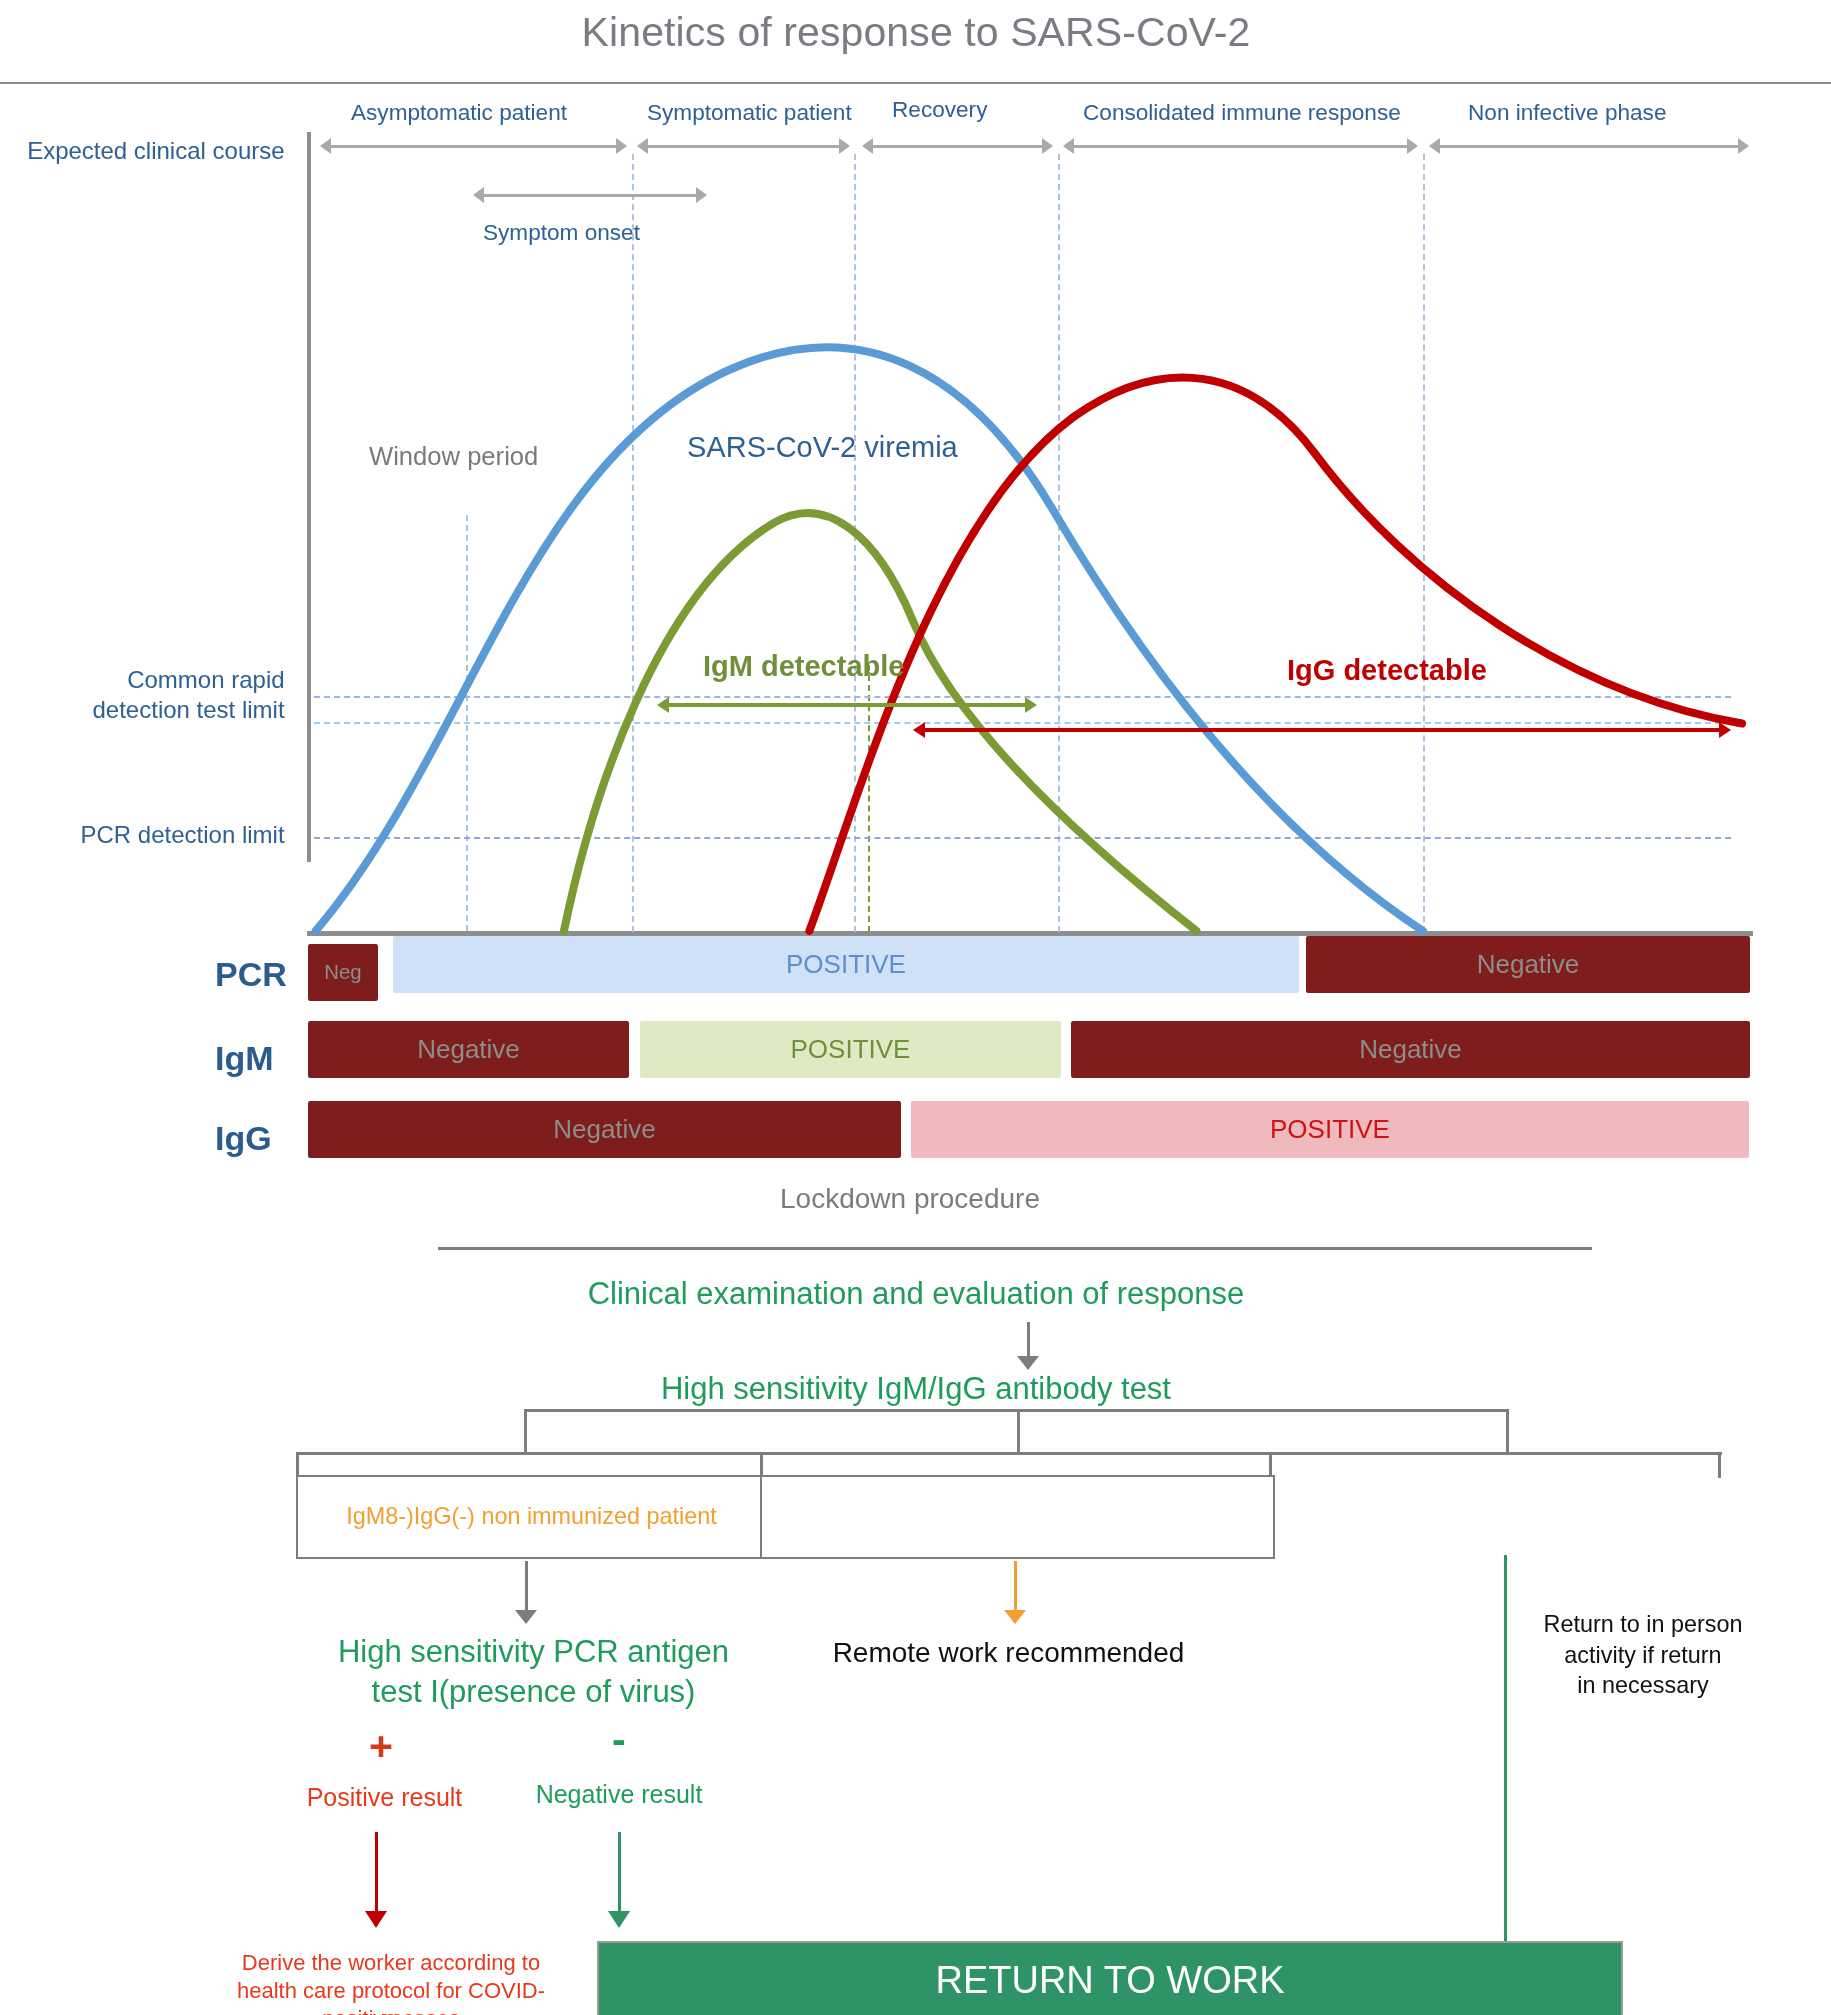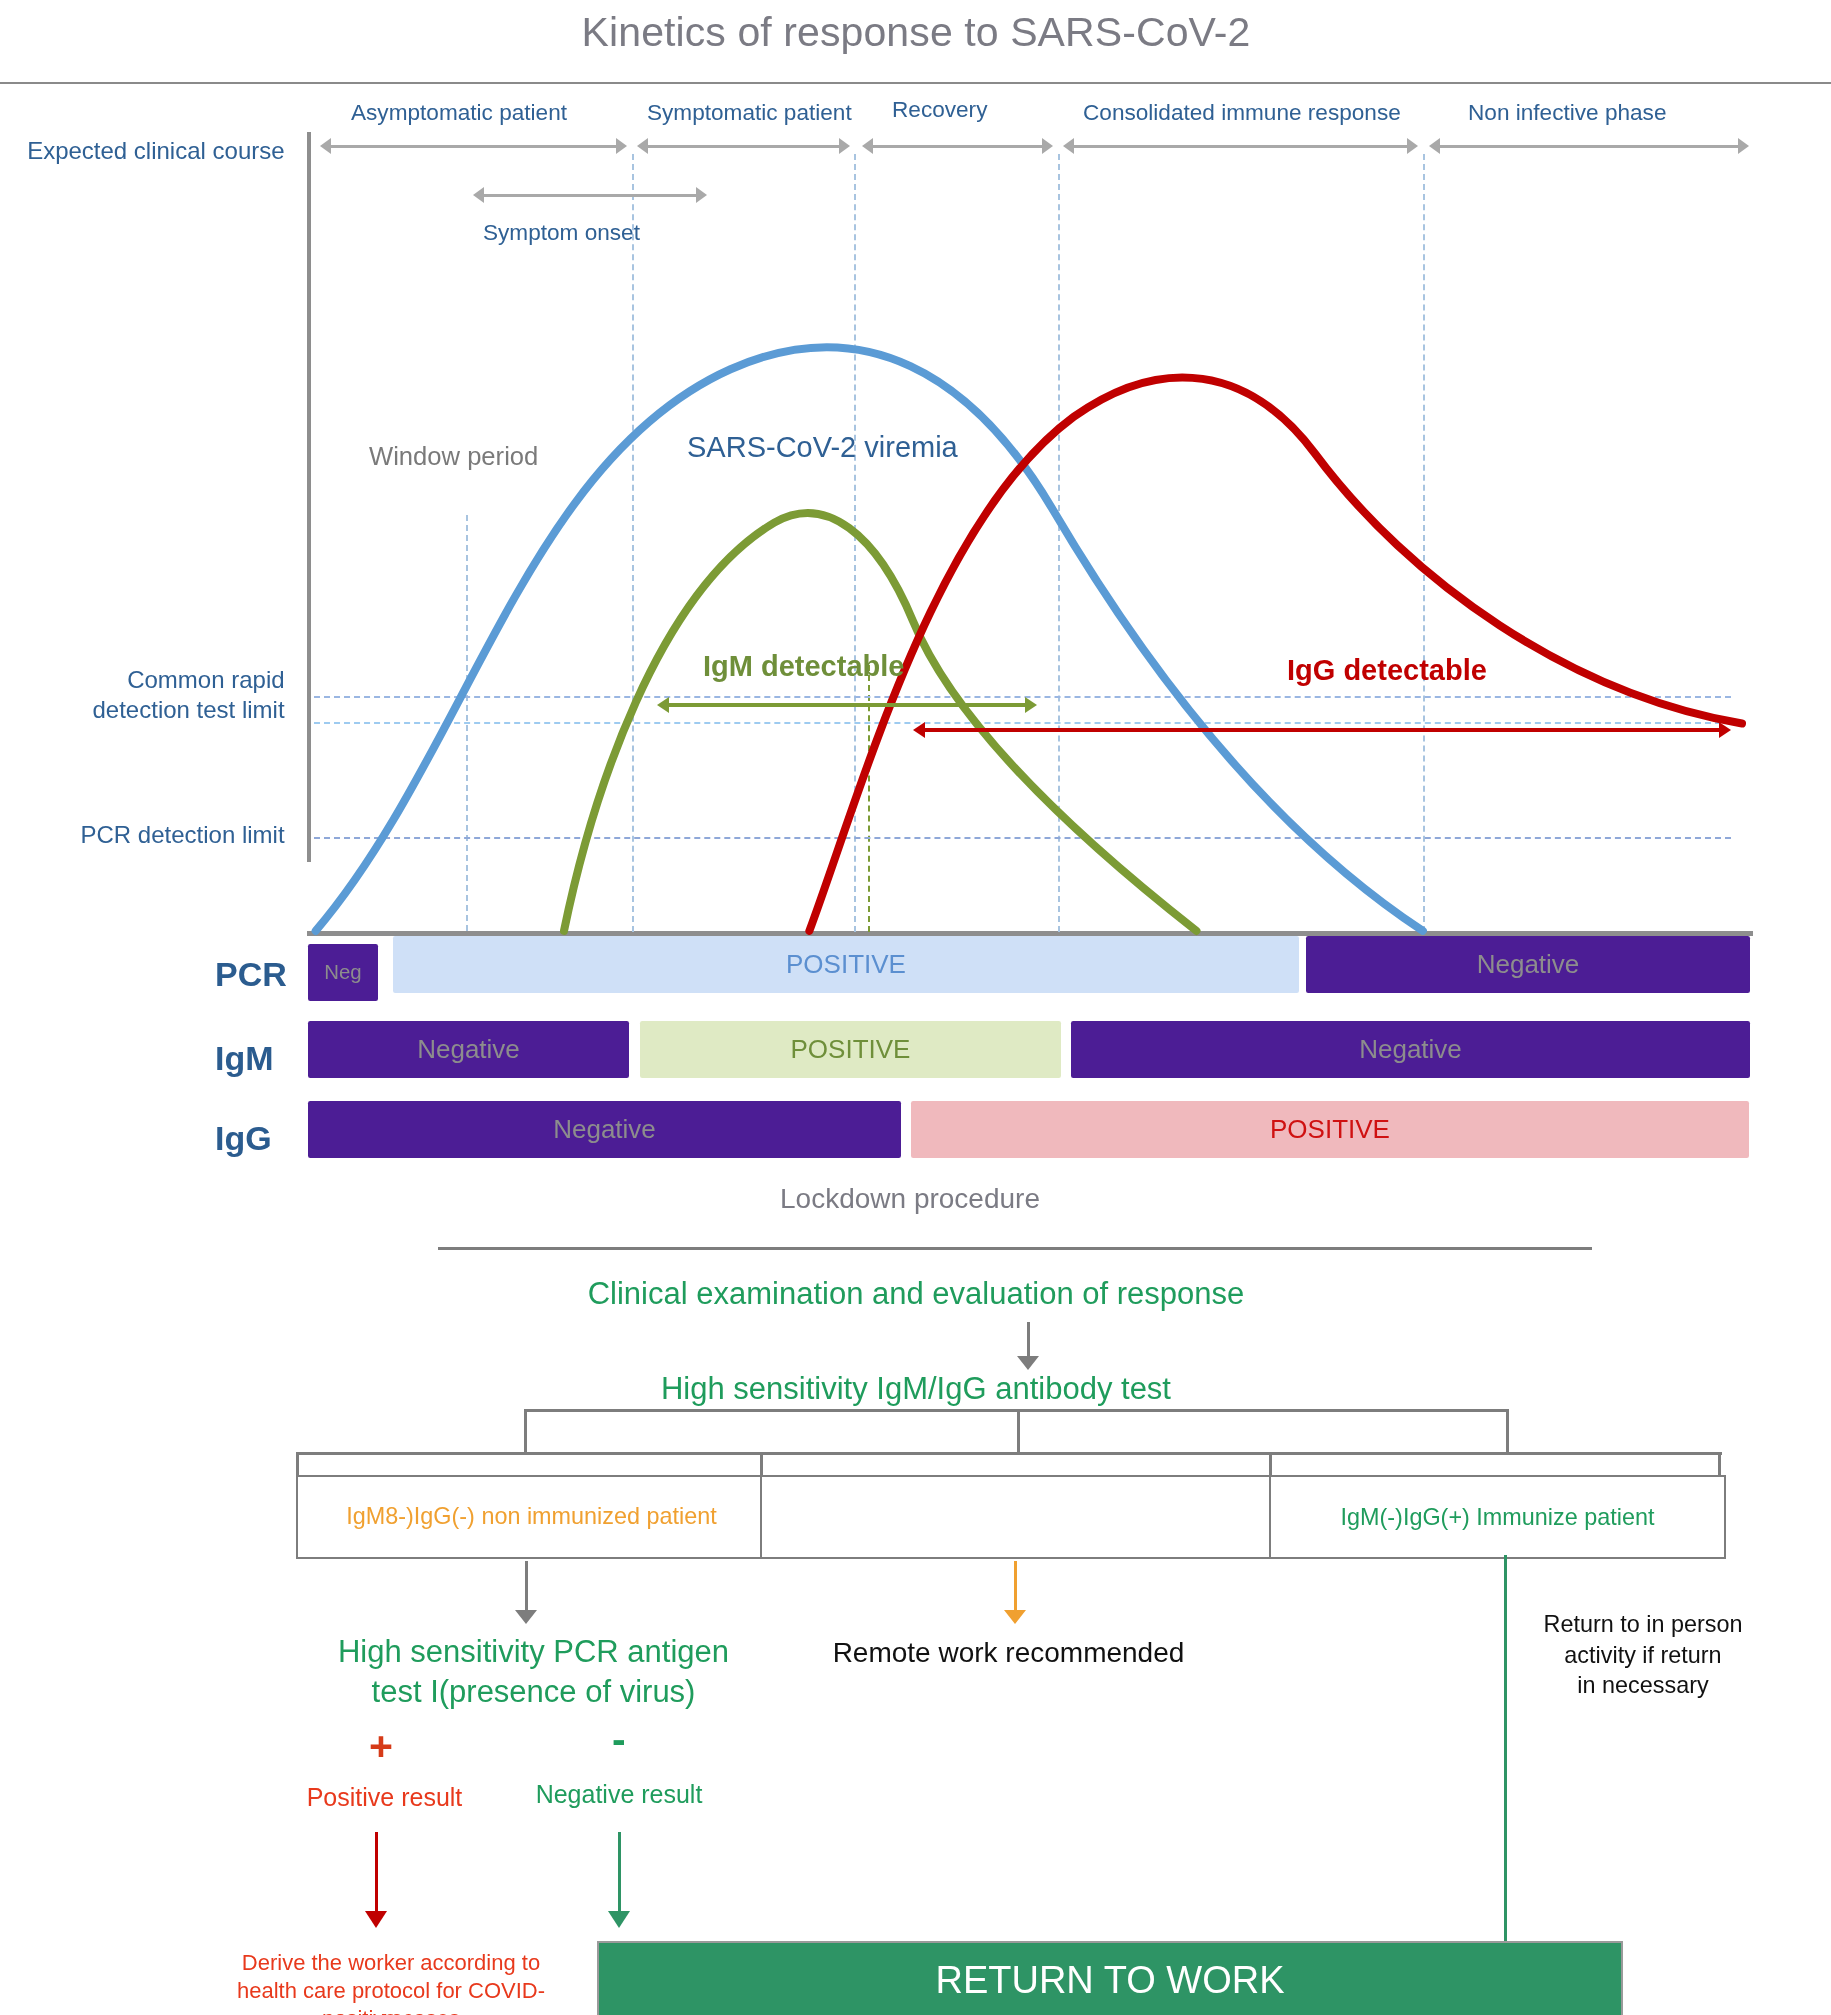--- a/index.html
+++ b/index.html
@@ -40,21 +40,21 @@
   .det-arrow{position:absolute;height:14.6px;}
   .det-arrow .bar{position:absolute;left:8.8px;right:8.8px;top:5.1px;height:4.4px;}
   .det-arrow .hl,.det-arrow .hr{position:absolute;top:-1.5px;width:0;height:0;
         border-top:8.8px solid transparent;border-bottom:8.8px solid transparent;}
 
   
   #bars{left:0;top:913px;width:1832px;height:263px;}
   .row-lbl{position:absolute;font-size:34px;font-weight:bold;color:#2b5c8f;}
   .seg{position:absolute;height:57px;border-radius:2.2px;display:flex;
        align-items:center;justify-content:center;font-size:26px;}
-  .seg.neg{background:#4c1d95;color:#8d8d8d;}
+  .seg.neg{background:#7f1d1d;color:#8d8d8d;}
   .seg.pcrpos{background:#cfe0f7;color:#5b8fd0;}
   .seg.igmpos{background:#dfeac4;color:#6f8f3a;}
   .seg.iggpos{background:#f0b9bd;color:#cf1111;}
   .seg.tiny{font-size:20.4px;}
 
   
   #flow{left:0;top:1183px;width:1832px;height:832px;}
   #lock-title{left:0;top:0;width:1820px;text-align:center;font-size:28px;color:#7b7b84;}
   #lock-rule{left:438px;top:64px;width:1154px;height:2.9px;background:#7d7d7d;}
 
@@ -223,23 +223,20 @@
   <div class="conn" style="left:1269px;top:269px;width:2.9px;height:26px;"></div>
   <div class="conn" style="left:1718px;top:269px;width:2.9px;height:26px;"></div>
 
   <div class="box" style="left:296px;top:292px;width:467px;height:80px;">
     <span class="orange-txt" style="position:static;text-align:center;width:100%;">IgM8-)IgG(-) non immunized patient</span>
   </div>
 
   <div class="box" style="left:760px;top:292px;width:511px;height:80px;flex-direction:column;">
   </div>
 
-  <div class="box" style="left:1269px;top:292px;width:453px;height:80px;">
-    <span class="green-txt" style="position:static;font-size:23.4px;width:100%;">IgM(-)IgG(+) Immunize patient</span>
-  </div>
 
   <div class="varrow" style="left:515px;top:378px;height:63px;width:22px;">
     <div class="st" style="background:#7d7d7d;"></div>
     <div class="hd" style="border-top:14.6px solid #7d7d7d;"></div>
   </div>
   <div class="varrow" style="left:1004px;top:378px;height:63px;width:22px;">
     <div class="st" style="background:#f0a030;"></div>
     <div class="hd" style="border-top:14.6px solid #f0a030;"></div>
   </div>
 

